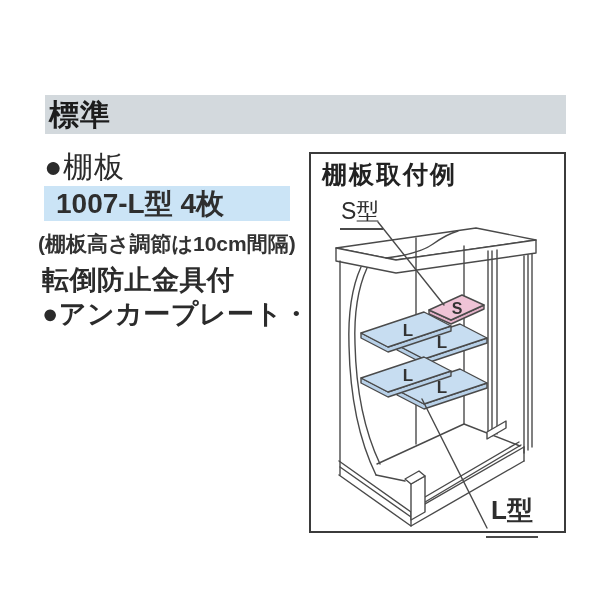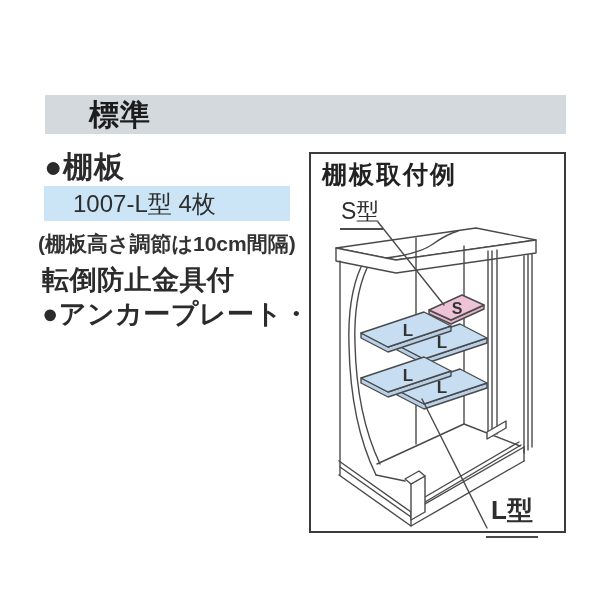--- a/index.html
+++ b/index.html
@@ -1,24 +1,24 @@
 <!DOCTYPE html>
 <html><head>
 <meta charset="utf-8">
 <style>
   html,body{margin:0;padding:0;background:#ffffff;}
   body{font-family:"Liberation Sans","DejaVu Sans",sans-serif;}
   #stage{position:relative;width:600px;height:600px;background:#ffffff;overflow:hidden;}
   .abs{position:absolute;}
   
   .header-bar{left:45px;top:95px;width:521px;height:39px;}
-  .header-bar span{display:block;font-size:30px;line-height:39px;font-weight:700;color:#1c1c1c;padding-left:4px;letter-spacing:1px;margin-left:40px;}
-  .bullet1{left:44px;top:147px;font-size:30px;font-weight:700;color:#2b2b2b;letter-spacing:1px;}
+  .header-bar span{display:block;font-size:30px;line-height:39px;font-weight:700;color:#1c1c1c;padding-left:4px;letter-spacing:1px;}
+  .bullet1{left:44px;top:147px;font-size:30px;font-weight:400;color:#2b2b2b;letter-spacing:1px;}
   .hl-box{left:44px;top:186px;width:246px;height:35px;}
-  .hl-box span{display:block;font-size:24px;line-height:35px;font-weight:400;color:#2e2e2e;padding-left:29px;}
+  .hl-box span{display:block;font-size:28px;line-height:35px;font-weight:700;color:#2e2e2e;padding-left:12px;}
   .note{left:38px;top:230px;font-size:21px;font-weight:600;color:#333333;letter-spacing:0px;}
   .bullet2{left:42px;top:263px;font-size:27px;font-weight:700;color:#2b2b2b;line-height:34px;letter-spacing:0.5px;}
   .bullet2 span{display:block;}
   
   .dbox{left:309px;top:152px;width:257px;height:381px;border:2px solid #3b3b3b;background:#ffffff;box-sizing:border-box;}
   .dbox .inner{position:absolute;left:0;top:0;width:253px;height:377px;}
   .d-title{left:11px;top:4px;font-size:25px;font-weight:700;color:#222222;letter-spacing:2px;}
   .d-slabel{left:29px;top:42px;font-size:23px;font-weight:400;color:#2e2e2e;border-bottom:2px solid #4a4a4a;padding:0 4px 1px 1px;}
   .d-llabel{left:175px;top:339px;width:52px;text-align:center;font-size:26px;font-weight:600;color:#2e2e2e;border-bottom:2px solid #4a4a4a;padding-bottom:8px;}
   svg text{font-family:"Liberation Sans","DejaVu Sans",sans-serif;}

